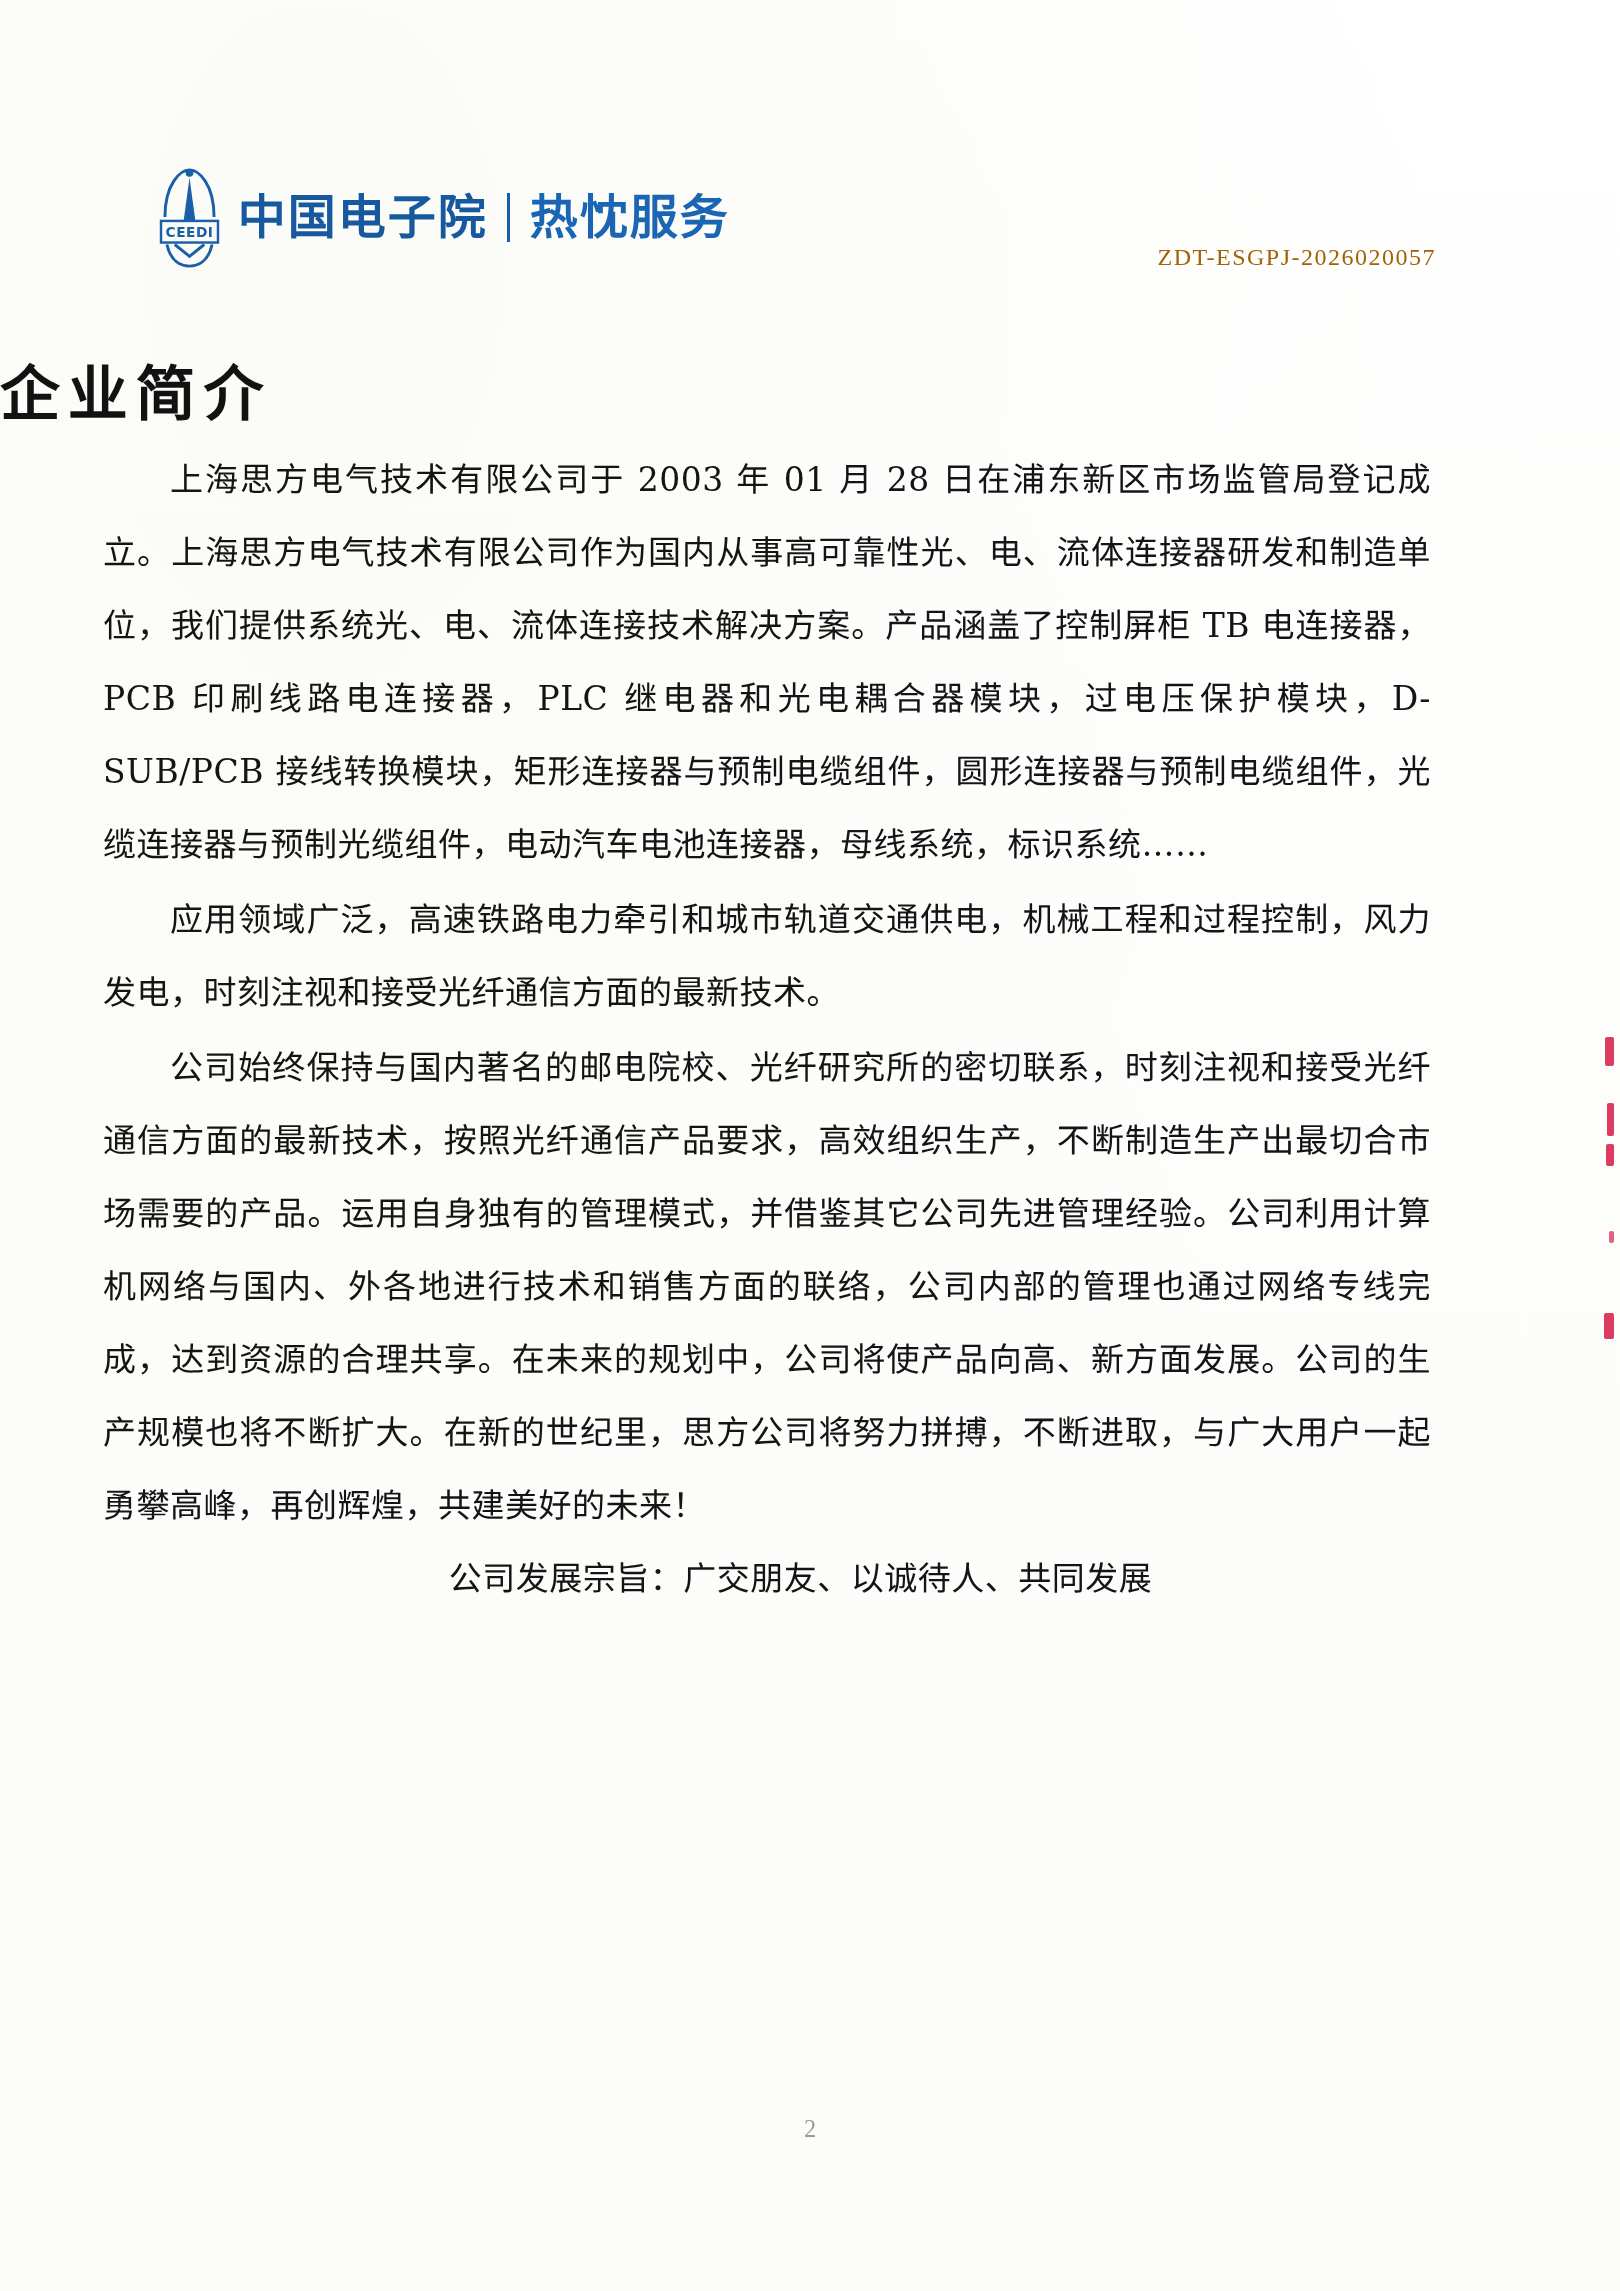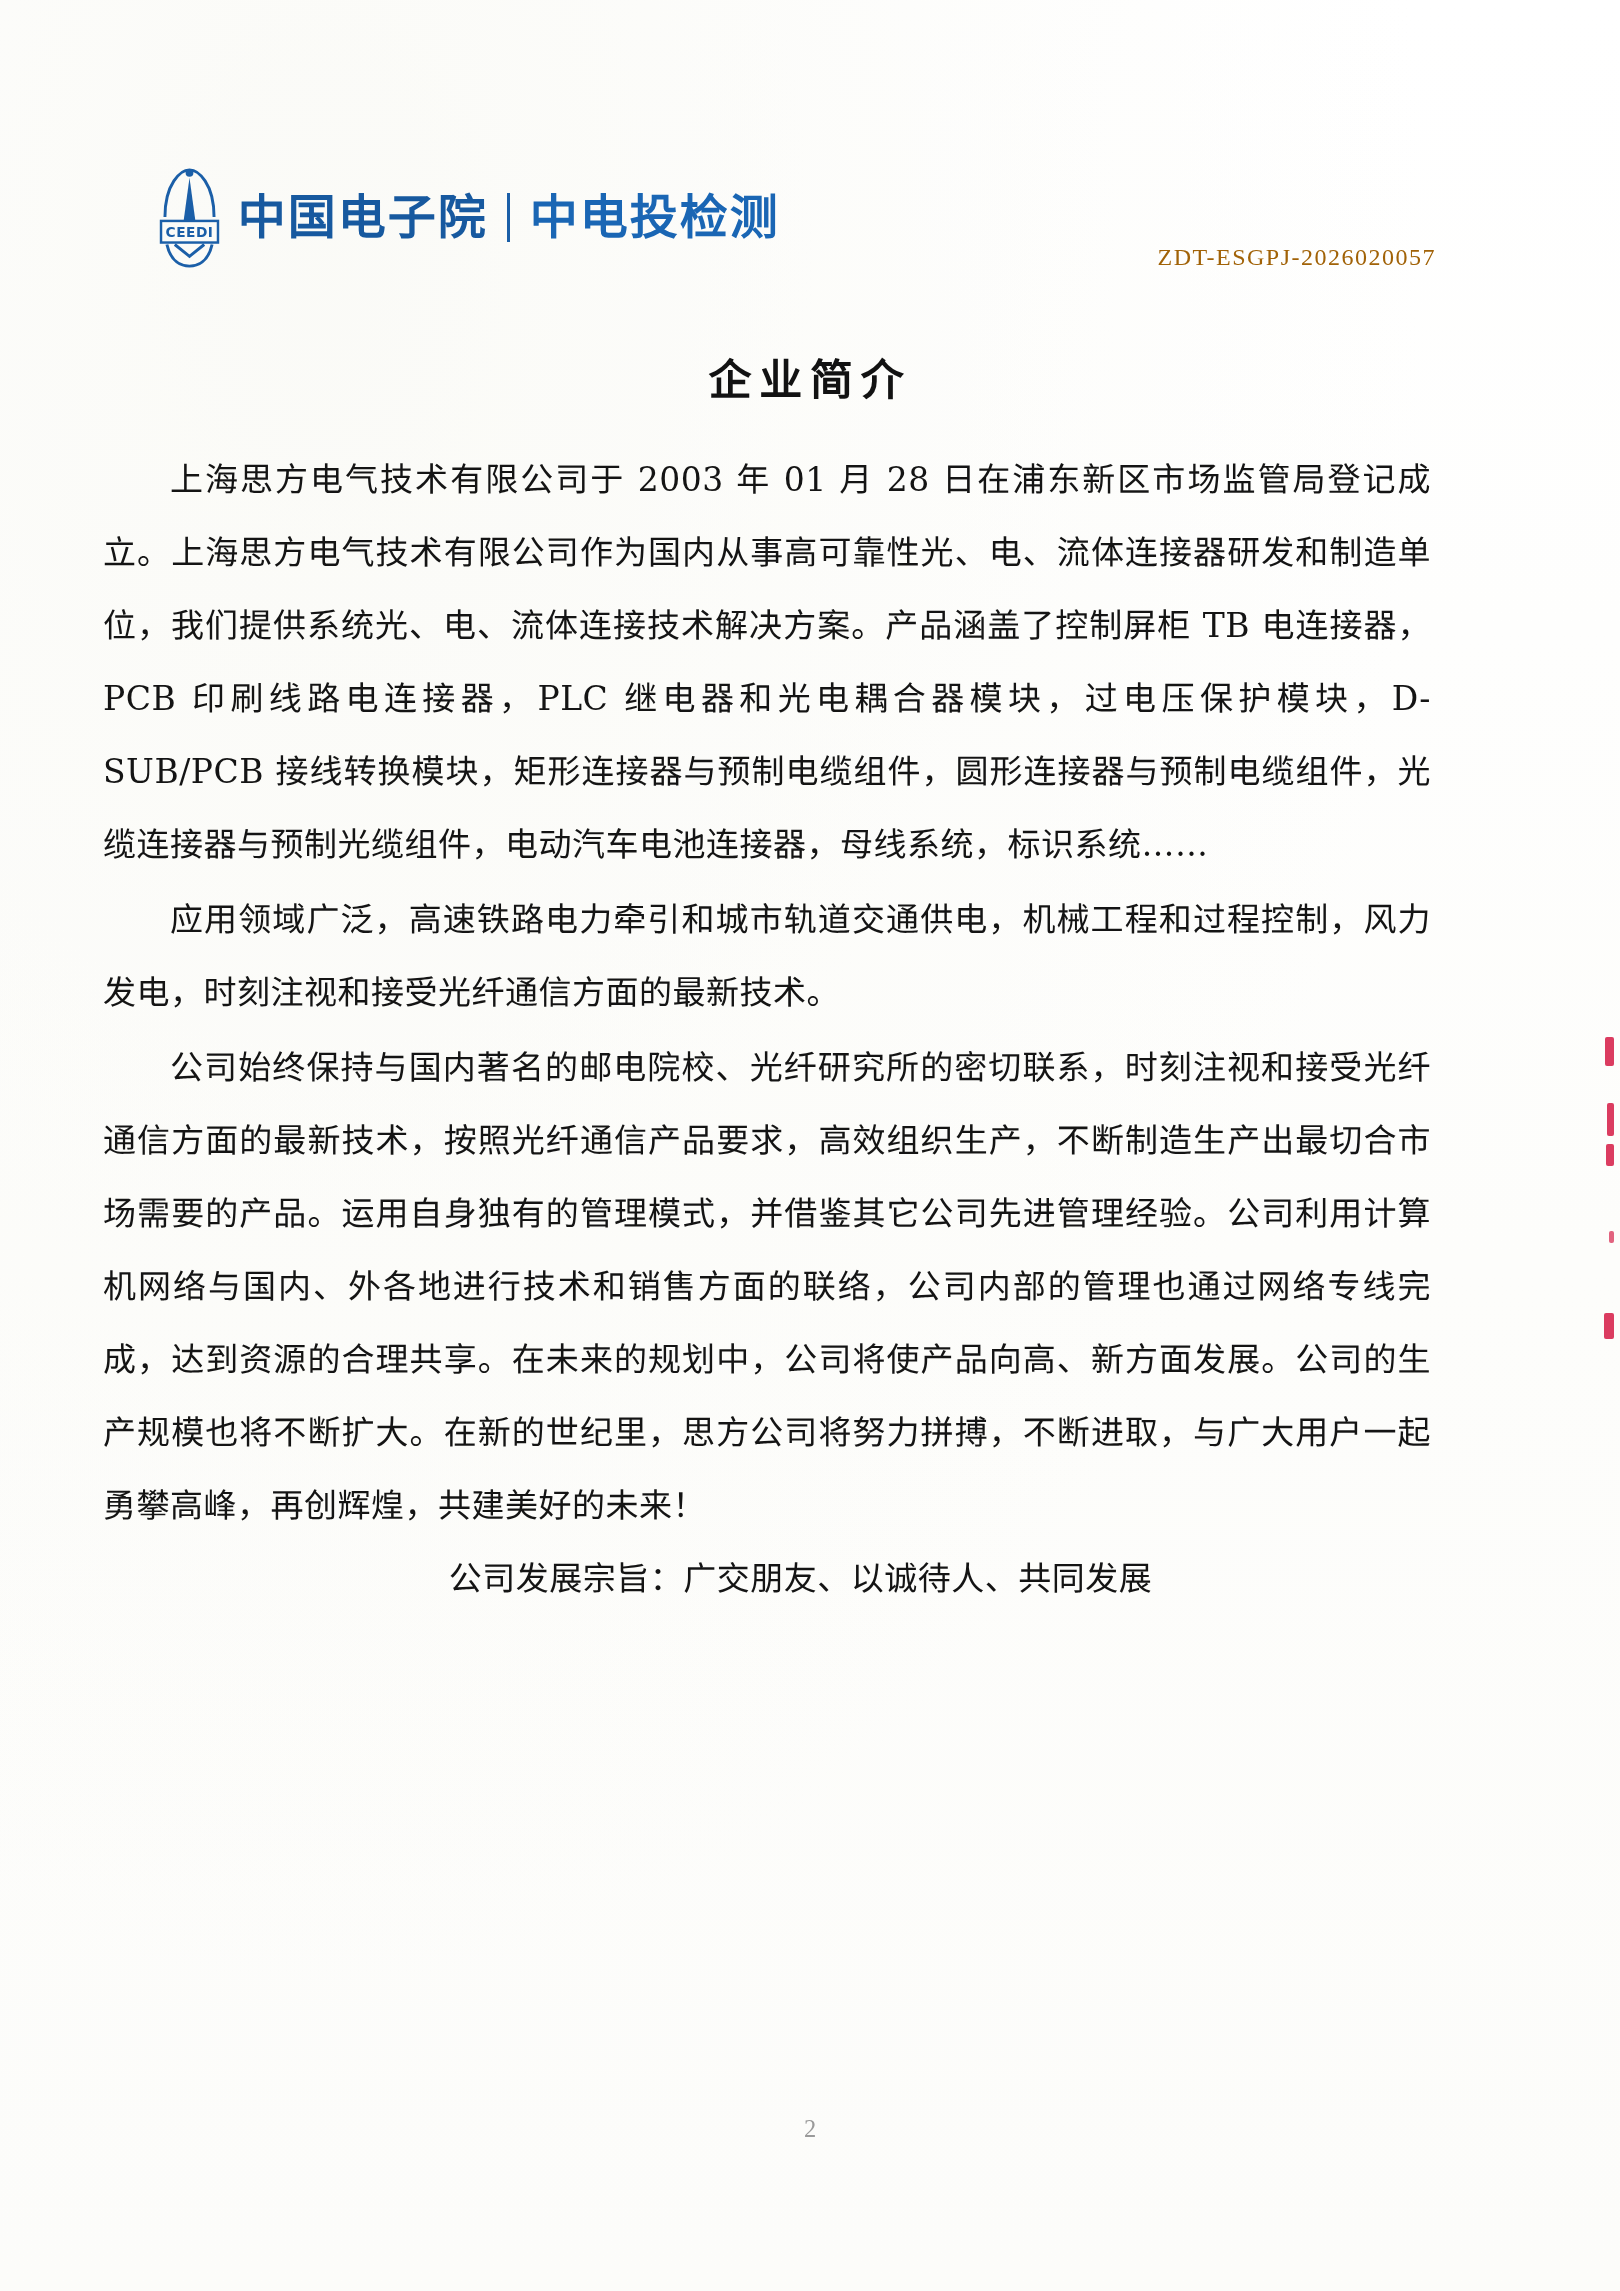--- a/index.html
+++ b/index.html
@@ -86,24 +86,24 @@
     color: #a16207;
     white-space: nowrap;
   }
 
   
   .doc-title {
     position: absolute;
     left: 0;
     top: 345px;
     width: 100%;
-    text-align: center;
+    text-align: left;
     font-family: "DejaVu Serif", "Liberation Serif", serif;
     font-weight: 700;
-    font-size: 43px;
+    font-size: 60px;
     letter-spacing: 7.8px;
     color: #121212;
   }
 
   
   .content {
     position: absolute;
     left: 103px;
     top: 443px;
     width: 1328px;
@@ -187,21 +187,21 @@
           <text x="33" y="76" text-anchor="middle" font-family="DejaVu Sans, Liberation Sans, sans-serif" font-size="14" font-weight="700" fill="#1b5fa8" letter-spacing="0.5">CEEDI</text>
 
           <path d="M10 84 C14 102, 25 106, 33 106 C41 106, 52 102, 56 84" fill="none" stroke="#1b5fa8" stroke-width="3"></path>
           <path d="M18 84 L33 96 L48 84" fill="none" stroke="#1b5fa8" stroke-width="3"></path>
         </svg>
       </span>
 
       <span class="logo-text">
         <span class="brand-a">中国电子院</span>
         <span class="sep"></span>
-        <span class="brand-b">中电投检测</span>
+        <span class="brand-b">热忱服务</span>
       </span>
     </div>
 
     <div class="doc-id">ZDT-ESGPJ-2026020057</div>
   </div>
 
   <div class="doc-title">企业简介</div>
 
   <div class="content">
     <p class="para">上海思方电气技术有限公司于 2003 年 01 月 28 日在浦东新区市场监管局登记成立。上海思方电气技术有限公司作为国内从事高可靠性光、电、流体连接器研发和制造单位，我们提供系统光、电、流体连接技术解决方案。产品涵盖了控制屏柜 TB 电连接器，PCB 印刷线路电连接器，PLC 继电器和光电耦合器模块，过电压保护模块，D-SUB/PCB 接线转换模块，矩形连接器与预制电缆组件，圆形连接器与预制电缆组件，光缆连接器与预制光缆组件，电动汽车电池连接器，母线系统，标识系统……</p>

